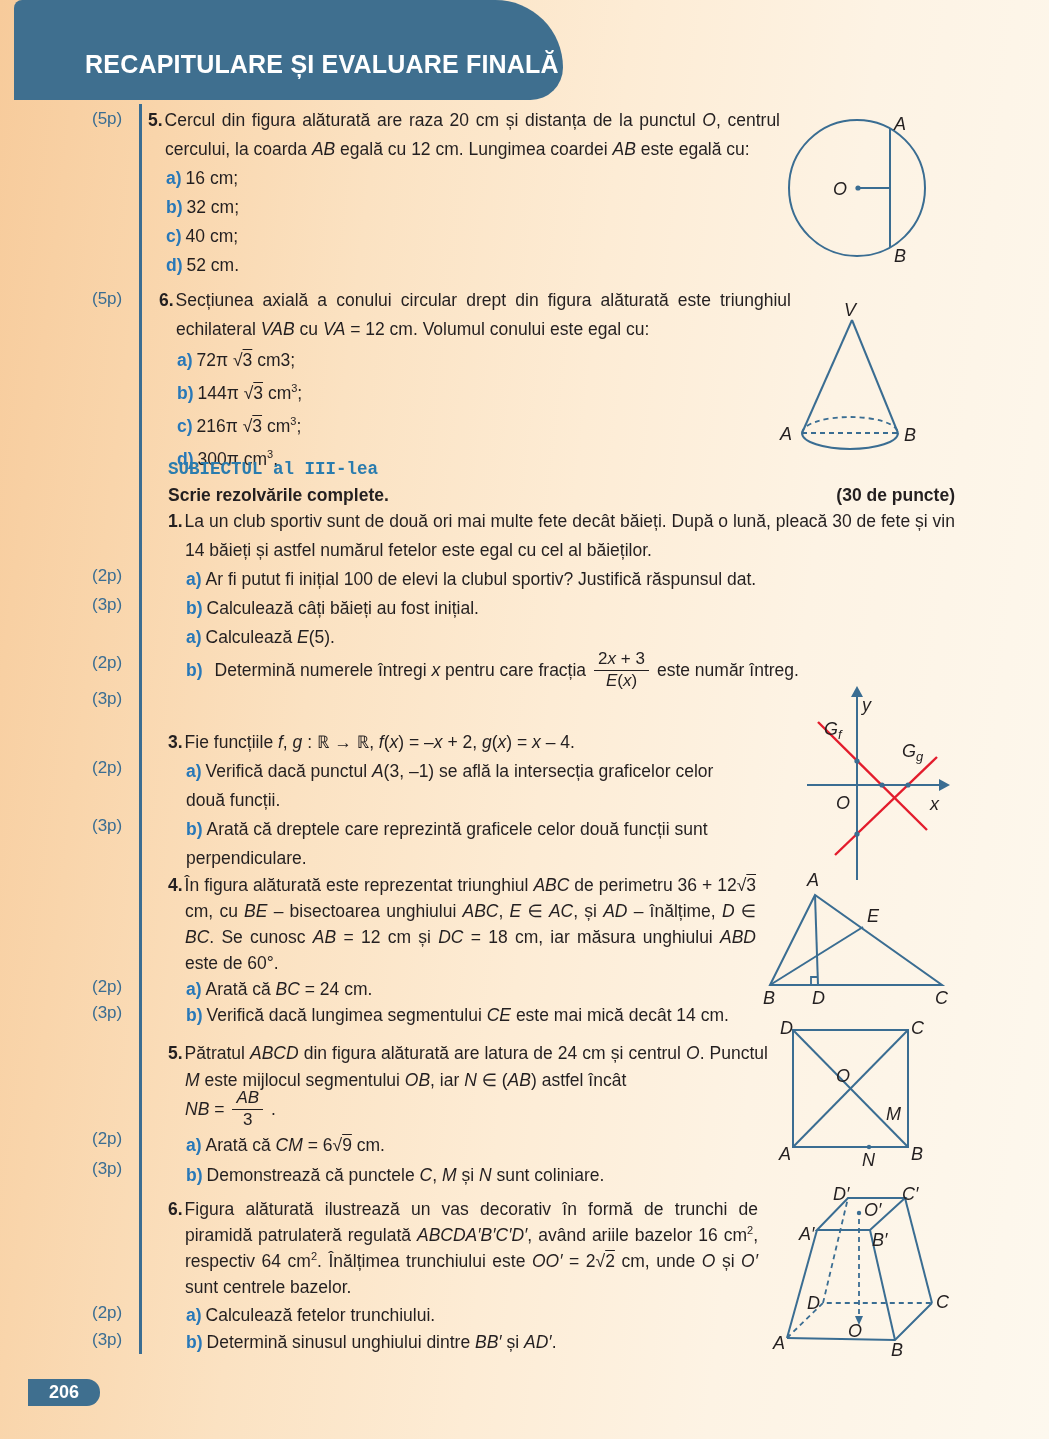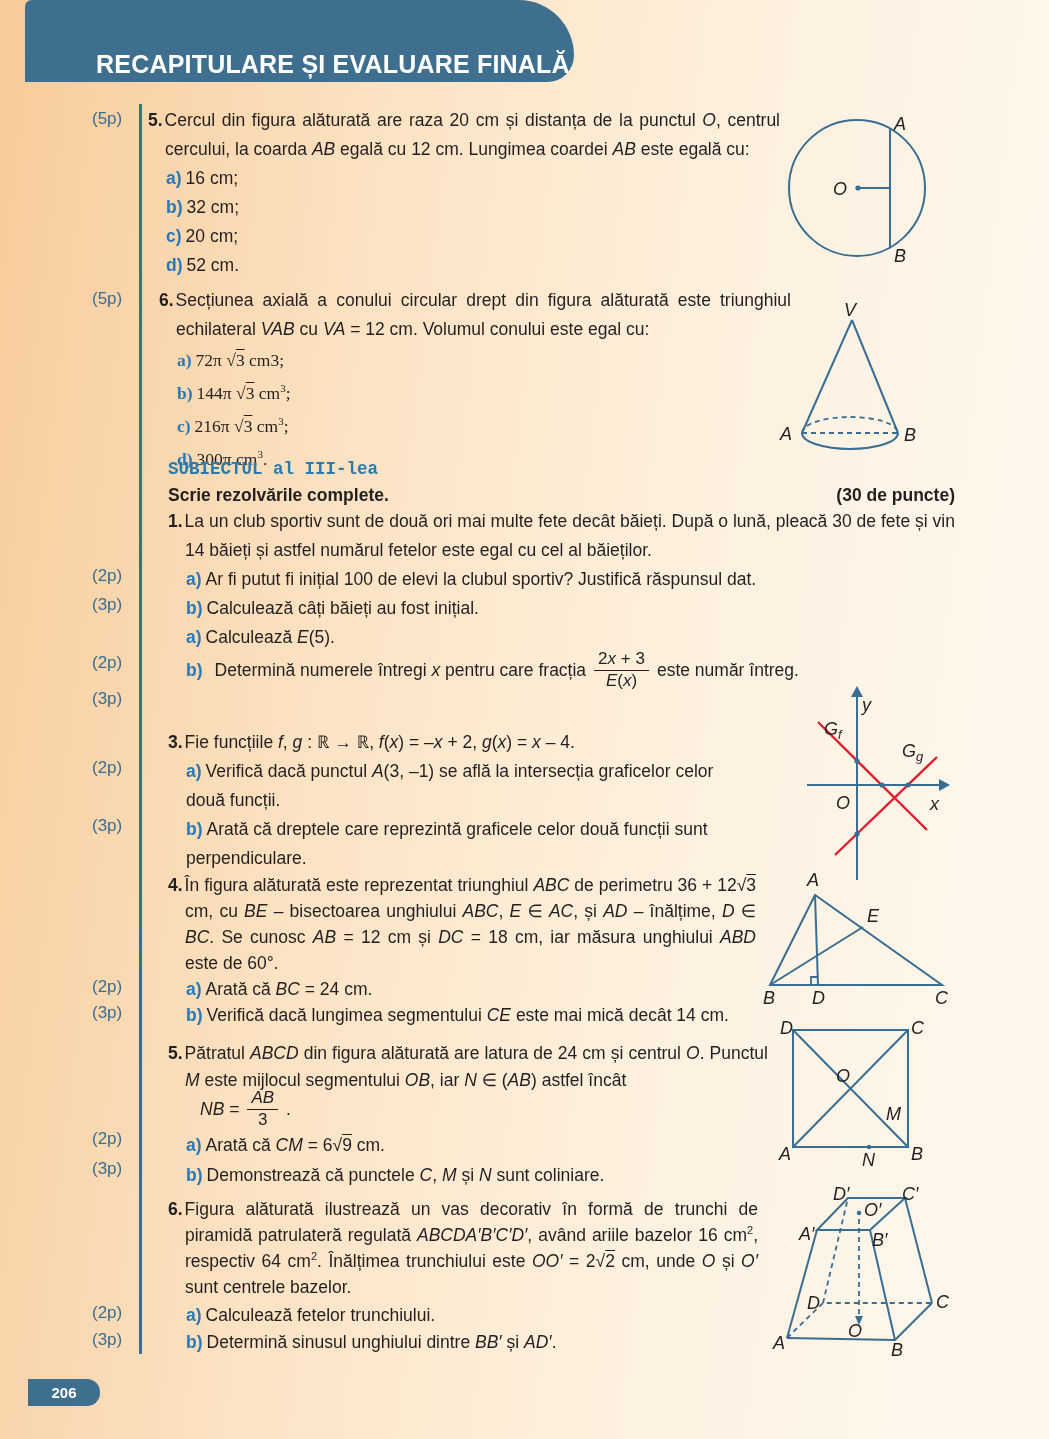--- a/index.html
+++ b/index.html
@@ -2,40 +2,40 @@
 <html lang="ro"><head>
 <meta charset="utf-8">
 <style>
   html,body{margin:0;padding:0;background:#9a9a9a;}
   .page{
     position:relative;width:1049px;height:1439px;overflow:hidden;
     background:linear-gradient(97deg,#f7cb9b 0%,#f9d5ab 14%,#fbe2c2 32%,#fdecd5 52%,#fdf3e4 72%,#fdf8ee 100%);
     font-family:"Liberation Sans",sans-serif;color:#231f20;
     font-size:17.5px;line-height:29px;
   }
-  .band{position:absolute;left:25px;top:0;width:549px;height:82px;background:#3f6f8f;border-radius:12px 100px 48px 0;}
+  .band{position:absolute;left:14px;top:0;width:549px;height:100px;background:#3f6f8f;border-radius:12px 100px 48px 0;}
   .band-title{position:absolute;left:71px;top:50px;font-size:25px;font-weight:bold;color:#ffffff;letter-spacing:.2px;white-space:nowrap;}
   .divider{position:absolute;left:139px;top:104px;width:3px;height:1250px;background:#3a6d92;}
   .pt{position:absolute;left:92px;width:50px;font-weight:normal;color:#3a6d92;font-size:17px;line-height:22px;}
   .prob{position:absolute;}
   .para{margin:0;padding-left:17px;text-indent:-17px;text-align:justify;}
   .pnum{font-weight:bold;margin-right:2px;}
   .opt{margin-left:18px;}
   .letter{font-weight:bold;color:#2878b8;margin-right:4px;}
-  .tall{line-height:33px;font-family:Liberation Serif, serif;}
+  .tall{line-height:33px;}
   .sq{white-space:nowrap;}
   .ov{text-decoration:overline;}
   sup{font-size:11px;line-height:0;}
   .frow{display:flex;align-items:center;gap:8px;}
   .frac{display:inline-flex;flex-direction:column;align-items:center;line-height:1.2;font-size:17px;}
   .fnum{display:block;border-bottom:1.6px solid #231f20;padding:0 4px;}
   .fden{display:block;}
   .sec-title{position:absolute;left:168px;top:455px;font-weight:bold;color:#2a7cae;font-family:Liberation Mono, monospace;}
   .sec-sub{position:absolute;left:168px;top:481px;width:787px;display:flex;justify-content:space-between;font-weight:bold;}
-  .badge{position:absolute;left:28px;top:1379px;width:72px;height:27px;background:#3f6f8f;color:#fff;font-weight:bold;font-size:15px;line-height:27px;text-align:center;border-radius:0 13px 13px 0;}
+  .badge{position:absolute;left:28px;top:1379px;width:72px;height:27px;background:#3f6f8f;color:#fff;font-weight:bold;font-size:18px;line-height:27px;text-align:center;border-radius:0 13px 13px 0;}
   .fig{position:absolute;}
   .fig svg{display:block;}
   .fig text{font-style:italic;font-size:18px;fill:#231f20;font-family:"Liberation Sans",sans-serif;}
   .stroke{stroke:#3a6d92;stroke-width:2;fill:none;}
   .stroke-thin{stroke:#3a6d92;stroke-width:1.8;fill:none;}
   .dashed{stroke-dasharray:5 4;}
   .red{stroke:#e31c2c;stroke-width:2.4;fill:none;}
   .dot{fill:#3a6d92;stroke:none;}
 </style>
 </head>
@@ -61,21 +61,21 @@
   <span class="pt" style="top:1158px">(3p)</span>
   <span class="pt" style="top:1302px">(2p)</span>
   <span class="pt" style="top:1329px">(3p)</span>
 
   <div class="divider"></div>
 
   <div class="prob" style="left:148px;top:106px;width:632px">
     <p class="para"><b class="pnum">5.</b><span>Cercul din figura alăturată are raza 20 cm și distanța de la punctul <i>O</i>, centrul cercului, la coarda <i>AB</i> egală cu 12 cm. Lungimea coardei <i>AB</i> este egală cu:</span></p>
     <div class="opt"><b class="letter">a)</b><span>16 cm;</span></div>
     <div class="opt"><b class="letter">b)</b><span>32 cm;</span></div>
-    <div class="opt"><b class="letter">c)</b><span>20 cm;</span></div>
+    <div class="opt"><b class="letter">c)</b><span>40 cm;</span></div>
     <div class="opt"><b class="letter">d)</b><span>52 cm.</span></div>
   </div>
 
   <div class="prob" style="left:159px;top:286px;width:632px">
     <p class="para"><b class="pnum">6.</b><span>Secțiunea axială a conului circular drept din figura alăturată este triunghiul echilateral <i>VAB</i> cu <i>VA</i> = 12 cm. Volumul conului este egal cu:</span></p>
     <div class="opt tall"><b class="letter">a)</b><span>72π <span class="sq">√<span class="ov">3</span></span> cm3;</span></div>
     <div class="opt tall"><b class="letter">b)</b><span>144π <span class="sq">√<span class="ov">3</span></span> cm<sup>3</sup>;</span></div>
     <div class="opt tall"><b class="letter">c)</b><span>216π <span class="sq">√<span class="ov">3</span></span> cm<sup>3</sup>;</span></div>
     <div class="opt tall"><b class="letter">d)</b><span>300π cm<sup>3</sup>.</span></div>
   </div>
@@ -112,21 +112,21 @@
   </div>
 
   <div class="prob" style="left:168px;top:872px;width:588px;line-height:26px">
     <p class="para"><b class="pnum">4.</b><span>În figura alăturată este reprezentat triunghiul <i>ABC</i> de perimetru 36 + 12<span class="sq">√<span class="ov">3</span></span> cm, cu <i>BE</i> – bisectoarea unghiului <i>ABC</i>, <i>E</i> ∈ <i>AC</i>, și <i>AD</i> – înălțime, <i>D</i> ∈ <i>BC</i>. Se cunosc <i>AB</i> = 12 cm și <i>DC</i> = 18 cm, iar măsura unghiului <i>ABD</i> este de 60°.</span></p>
     <div class="opt"><b class="letter">a)</b><span>Arată că <i>BC</i> = 24 cm.</span></div>
     <div class="opt"><b class="letter">b)</b><span>Verifică dacă lungimea segmentului <i>CE</i> este mai mică decât 14 cm.</span></div>
   </div>
 
   <div class="prob" style="left:168px;top:1040px;width:600px;line-height:27px">
     <p class="para"><b class="pnum">5.</b><span>Pătratul <i>ABCD</i> din figura alăturată are latura de 24 cm și centrul <i>O</i>. Punctul <i>M</i> este mijlocul segmentului <i>OB</i>, iar <i>N</i> ∈ (<i>AB</i>) astfel încât</span></p>
-    <div class="frow" style="height:42px;margin-left:32px;margin-top:-6px">
+    <div class="frow" style="height:42px;margin-left:17px;margin-top:-6px">
       <span><i>NB</i> =</span>
       <span class="frac">
         <span class="fnum"><i>AB</i></span>
         <span class="fden">3</span>
       </span>
       <span>.</span>
     </div>
     <div class="opt" style="line-height:30px"><b class="letter">a)</b><span>Arată că <i>CM</i> = 6<span class="sq">√<span class="ov">9</span></span> cm.</span></div>
     <div class="opt" style="line-height:30px"><b class="letter">b)</b><span>Demonstrează că punctele <i>C</i>, <i>M</i> și <i>N</i> sunt coliniare.</span></div>
   </div>

